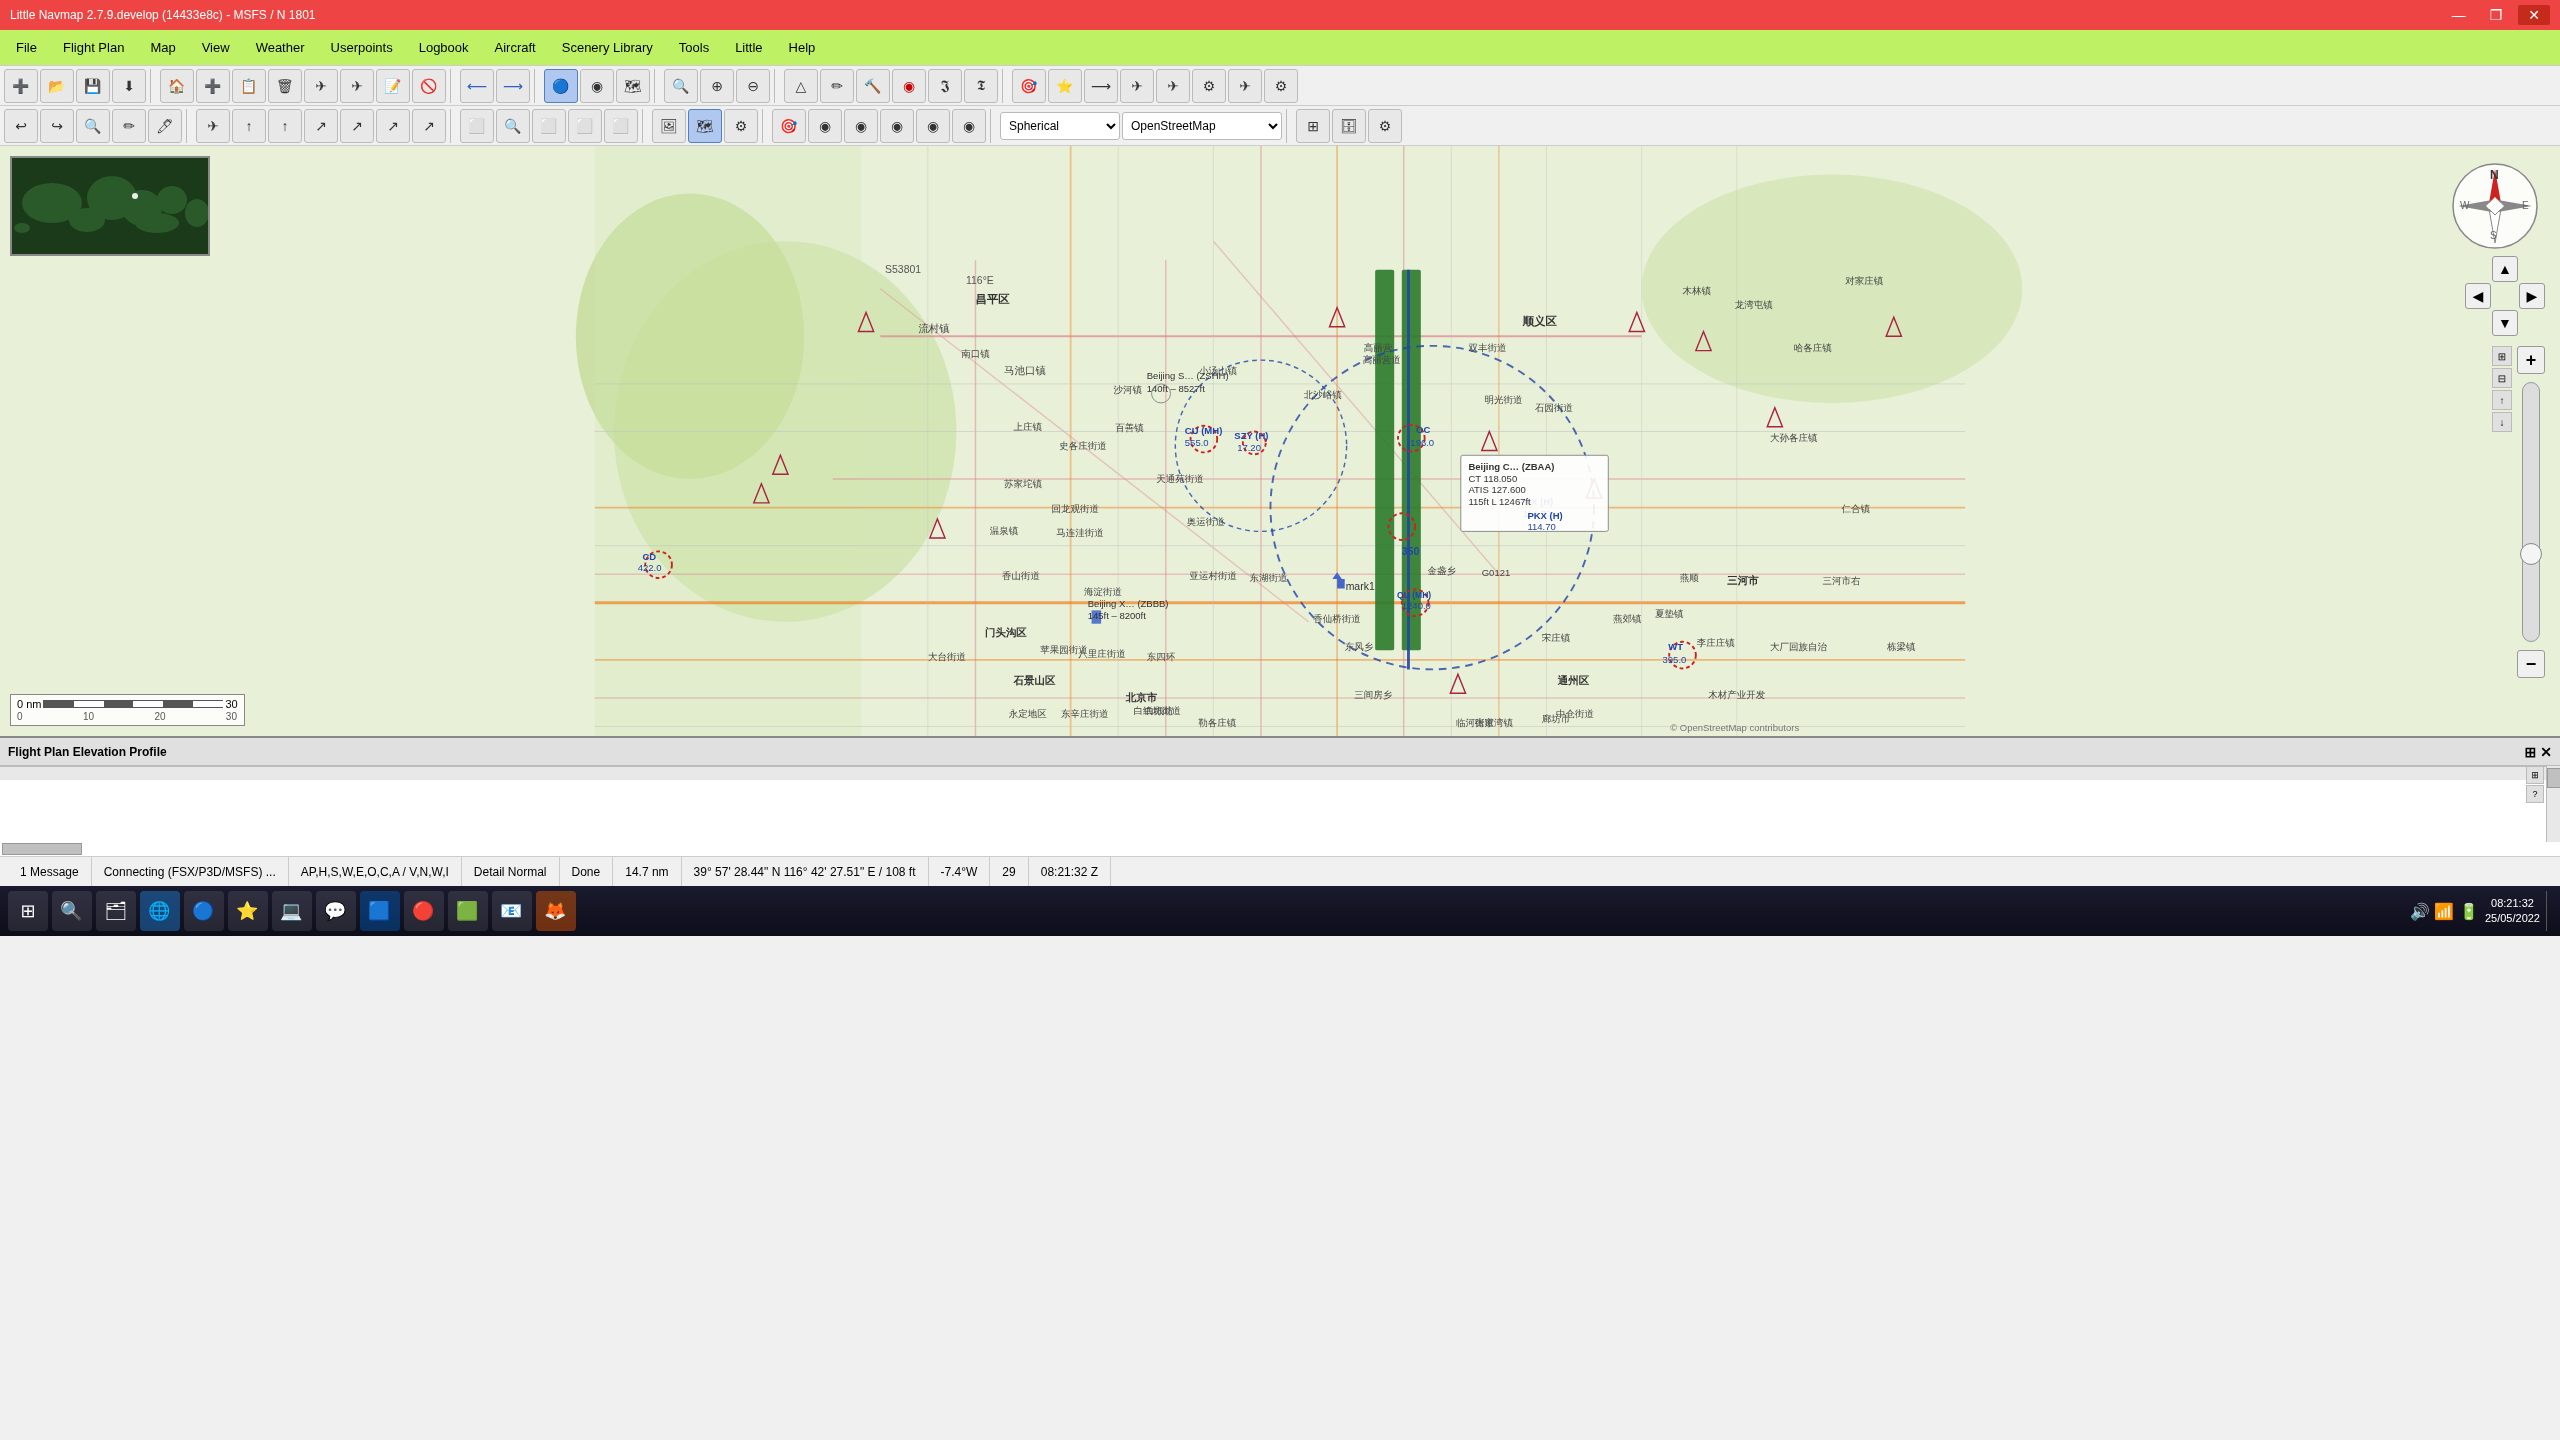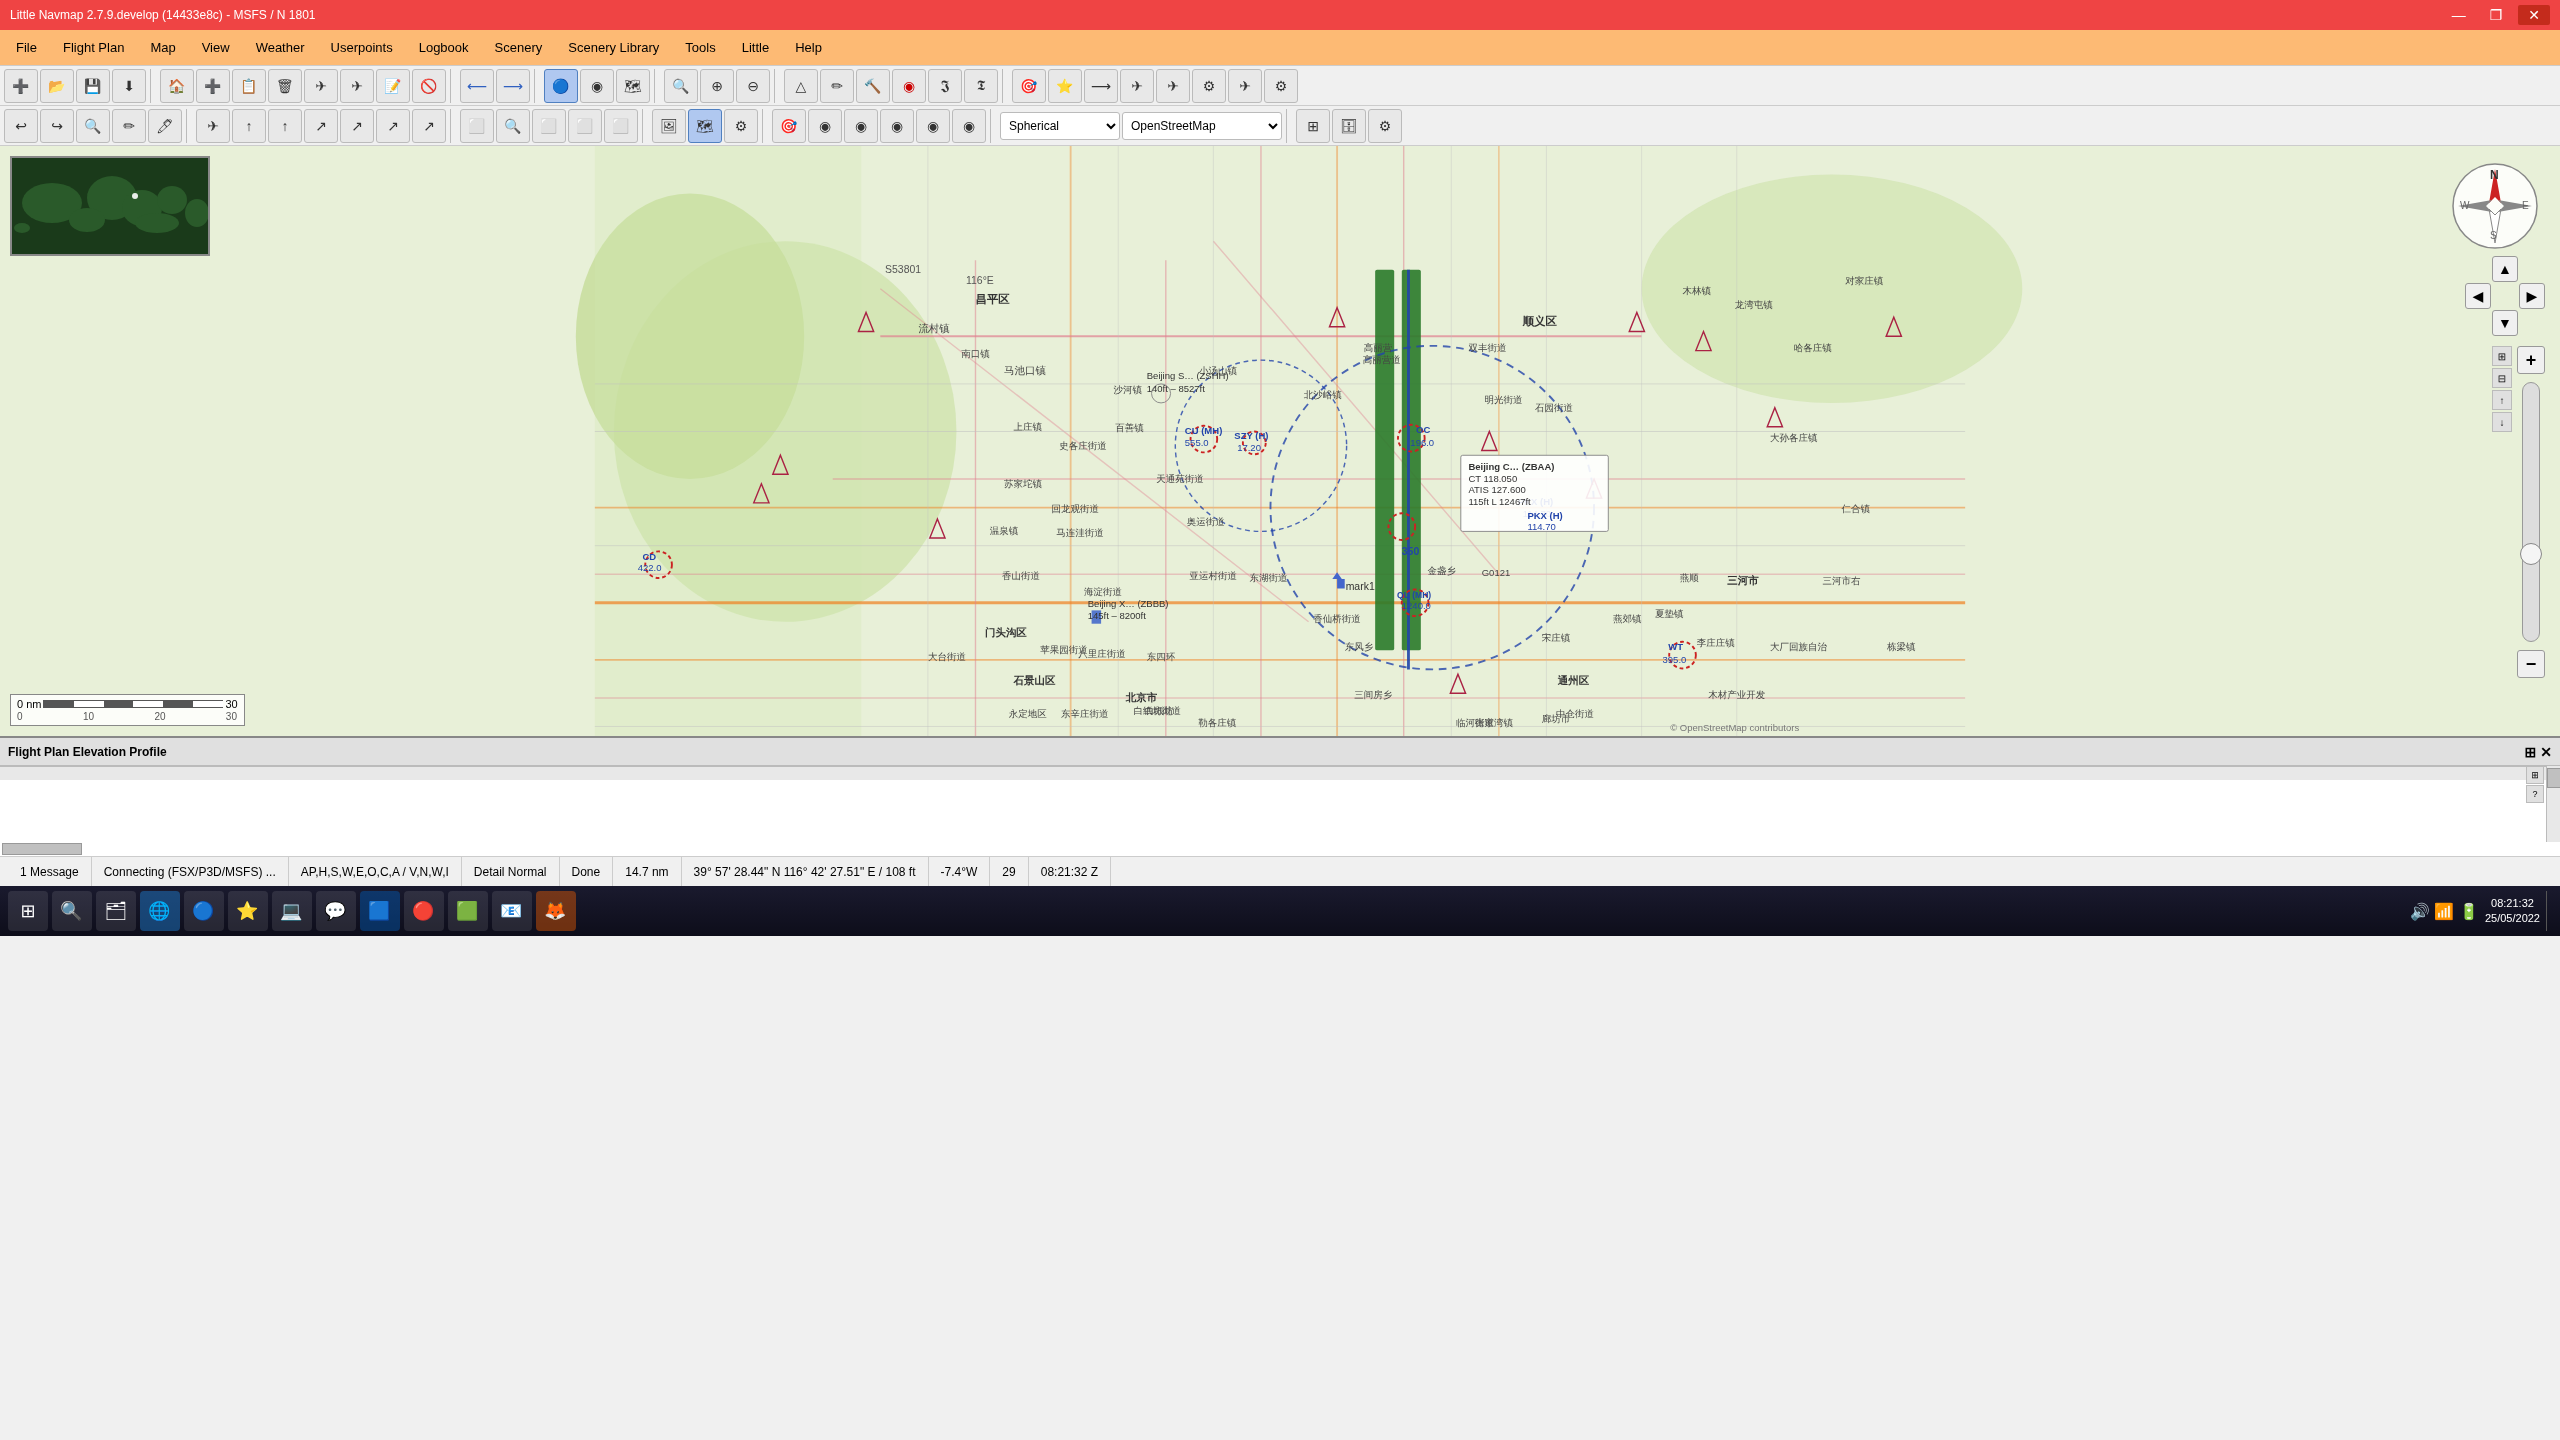--- a/index.html
+++ b/index.html
@@ -9,21 +9,21 @@
     #titlebar {
       width: 100%; height: 30px; background: #ef4444;
       display: flex; align-items: center; justify-content: space-between;
       color: #fff; padding: 0 10px; font-size: 12px;
     }
     #titlebar-controls { display: flex; gap: 8px; }
     #titlebar-controls span { cursor: pointer; padding: 2px 8px; font-size: 14px; }
 
     
     #menubar {
-      width: 100%; height: 36px; background: #fdba74;
+      width: 100%; height: 36px; background: #bef264;
       display: flex; align-items: center; padding: 0 4px;
       border-bottom: 1px solid #ccc; gap: 2px;
     }
     .menu-item {
       padding: 4px 12px; cursor: pointer; font-size: 13px;
       border-radius: 3px;
     }
 
     
     #toolbar1 {
@@ -155,21 +155,21 @@
 </div>
 
 <div id="menubar">
   <span class="menu-item">File</span>
   <span class="menu-item">Flight Plan</span>
   <span class="menu-item">Map</span>
   <span class="menu-item">View</span>
   <span class="menu-item">Weather</span>
   <span class="menu-item">Userpoints</span>
   <span class="menu-item">Logbook</span>
-  <span class="menu-item">Scenery</span>
+  <span class="menu-item">Aircraft</span>
   <span class="menu-item">Scenery Library</span>
   <span class="menu-item">Tools</span>
   <span class="menu-item">Little</span>
   <span class="menu-item">Help</span>
 </div>
 
 <div id="toolbar1">
   <div class="tb-btn">➕</div>
   <div class="tb-btn">📂</div>
   <div class="tb-btn">💾</div>

